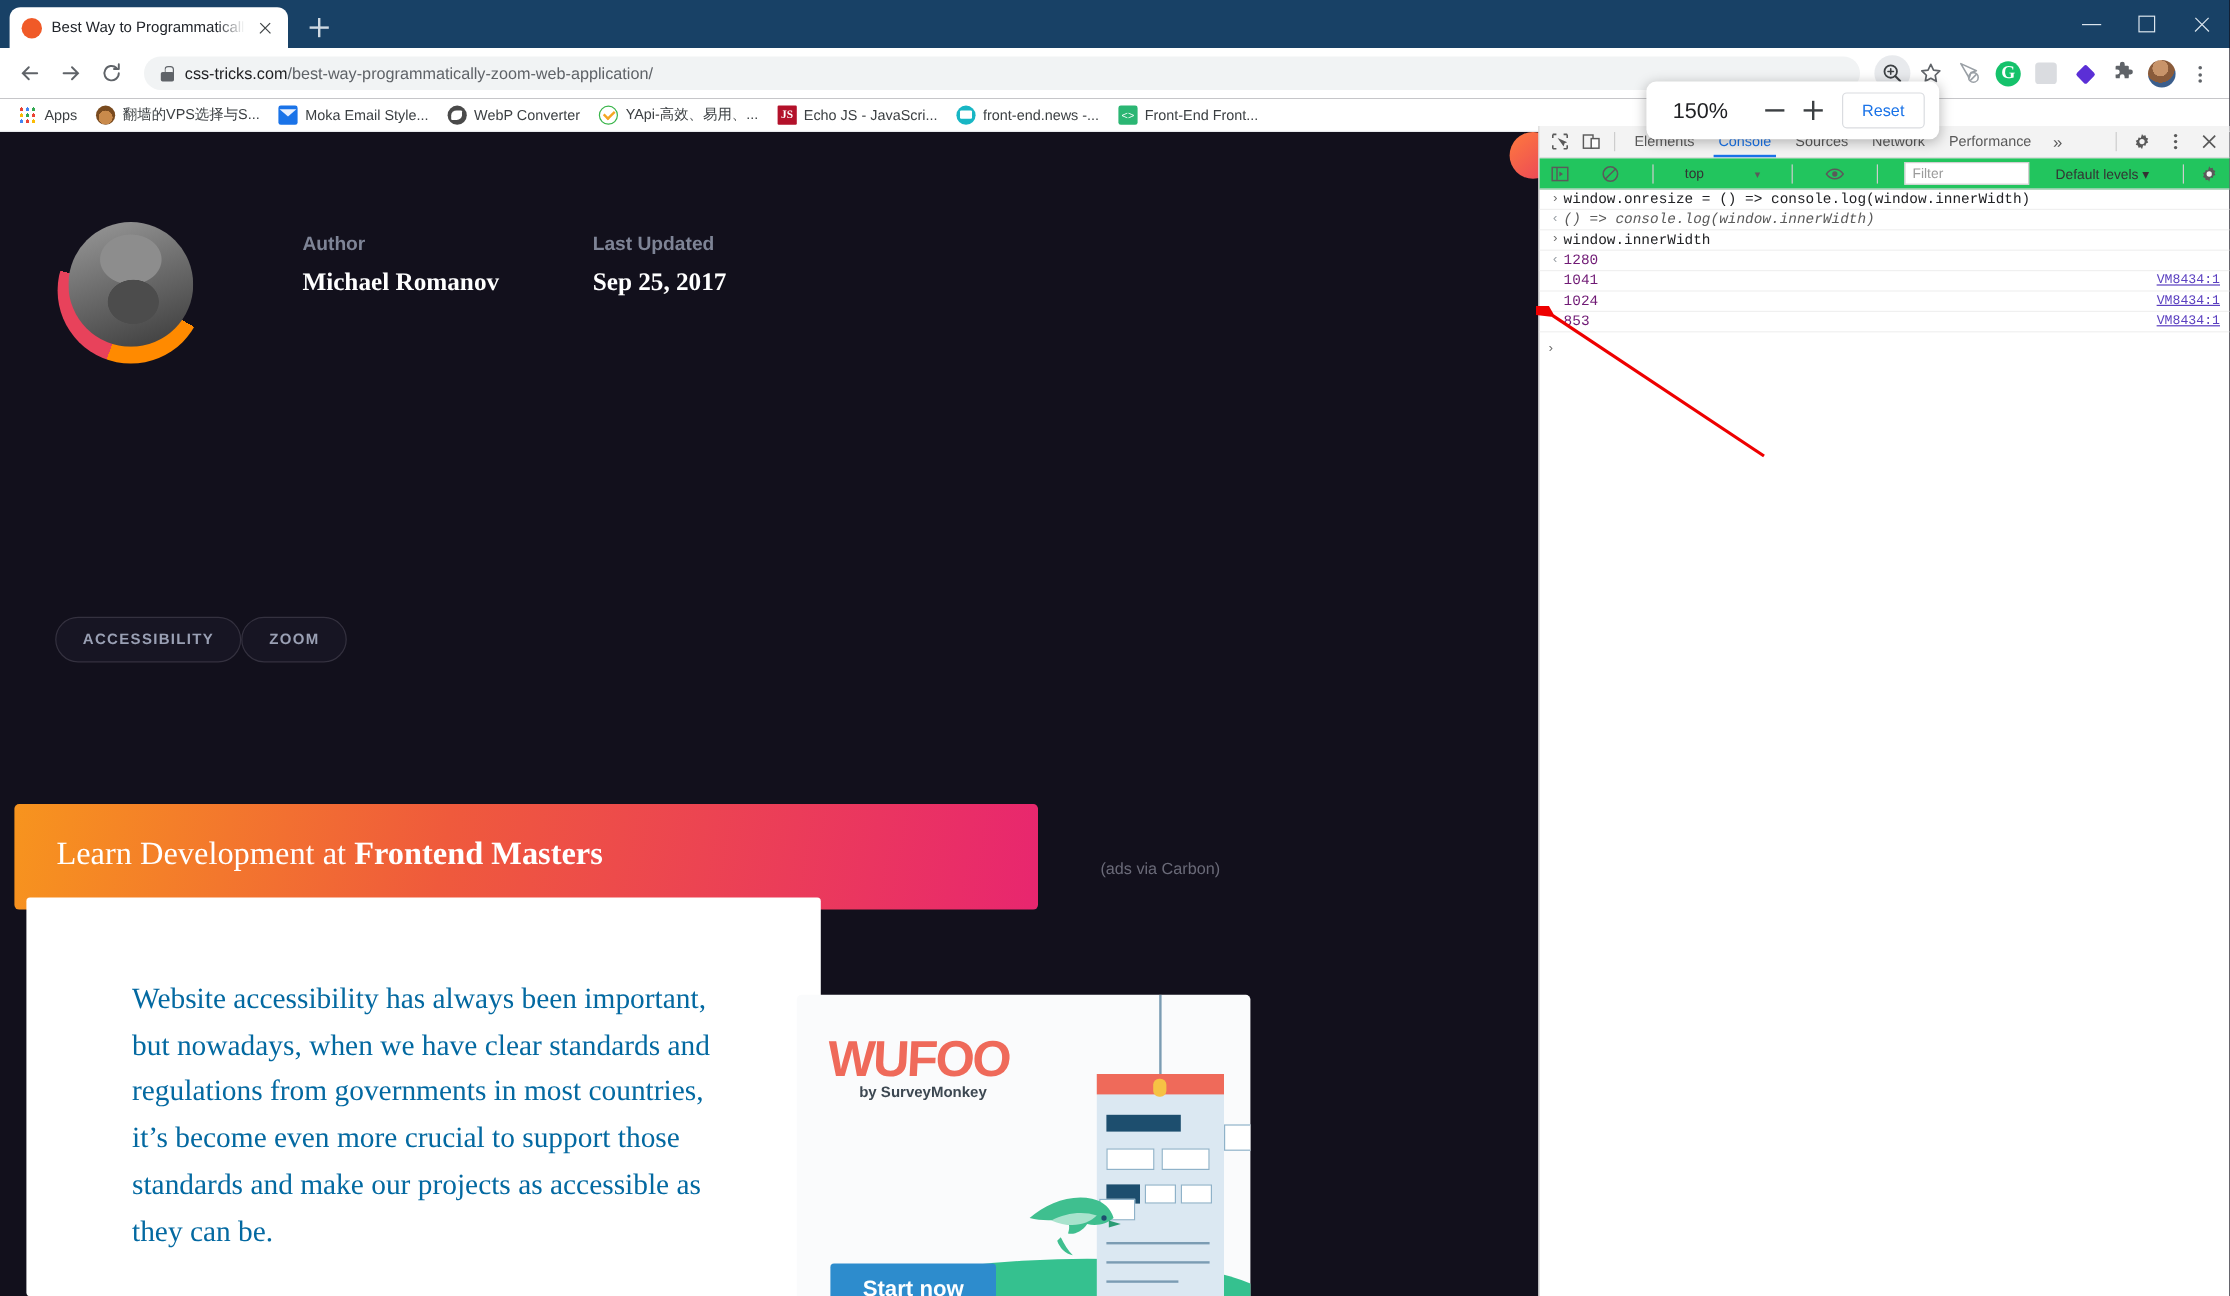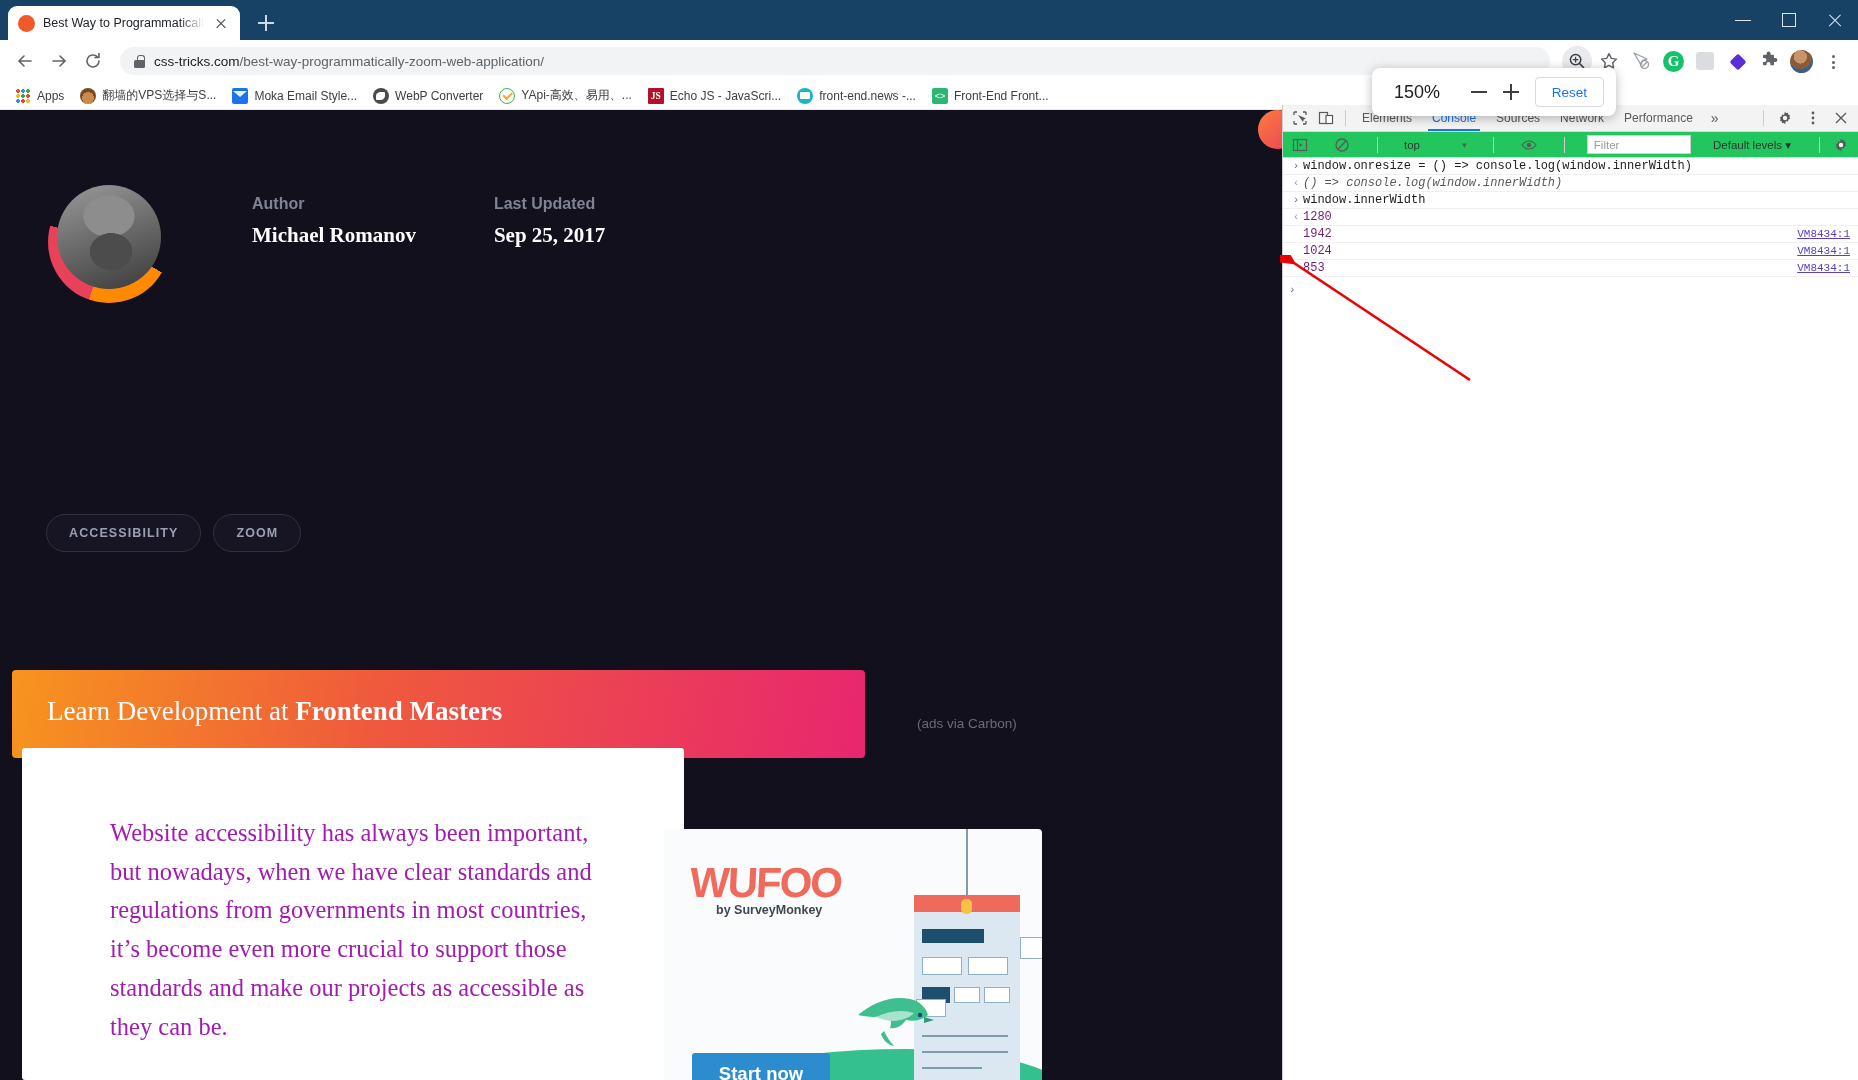--- a/index.html
+++ b/index.html
@@ -233,21 +233,21 @@
       linear-gradient(160deg, #9a9a9a 0%, #6e6e6e 45%, #3a3a3a 100%);
   }
   .meta-cols { display: flex; gap: 78px; margin-left: 70px; padding-top: 14px; }
   .meta-label {
     font-size: 16px; font-weight: bold; color: #7e8496; margin-bottom: 10px;
   }
   .meta-value {
     font-family: "Liberation Serif", serif;
     font-size: 21px; font-weight: bold; color: #ffffff;
   }
-  .tags { position: absolute; left: 46px; top: 403px; display: flex; gap: 12px; }
+  .tags { position: absolute; left: 46px; top: 403px; display: flex; }
   .tag {
     border: 1.6px solid #34313f; border-radius: 20px; padding: 11px 22px;
     font-size: 12.5px; font-weight: bold; letter-spacing: 1.1px;
     color: #9aa0b4; background: #171523;
   }
   .fm-banner {
     position: absolute; left: 12px; top: 559px; width: 853px; height: 88px;
     border-radius: 4px;
     background: linear-gradient(100deg, #f7941e 0%, #ef5a3c 42%, #e8266f 100%);
   }
@@ -261,21 +261,21 @@
     position: absolute; left: 917px; top: 605px;
     font-size: 13.5px; color: #6a6a78;
   }
   .article-card {
     position: absolute; left: 22px; top: 637px; width: 662px; height: 332px;
     background: #ffffff; border-radius: 3px;
   }
   .article-body {
     position: absolute; left: 88px; top: 66px; width: 500px;
     font-family: "Liberation Serif", serif;
-    font-size: 24.5px; line-height: 1.58; color: #a21caf;
+    font-size: 24.5px; line-height: 1.58; color: #0369a1;
   }
 
   
   .ad-card {
     position: absolute; left: 664px; top: 718px; width: 378px; height: 300px;
     background: #fafbfc; border-radius: 4px; overflow: hidden;
   }
   .wufoo-logo {
     position: absolute; left: 26px; top: 30px;
     font-size: 42px; font-weight: bold; color: #ef6a5a;
@@ -718,21 +718,21 @@
     <div class="cline">
       <div class="cgutter input">›</div>
       <div class="ctext">window.innerWidth</div>
     </div>
     <div class="cline">
       <div class="cgutter">‹</div>
       <div class="ctext cnum">1280</div>
     </div>
     <div class="cline">
       <div class="cgutter"></div>
-      <div class="ctext cnum">1942</div>
+      <div class="ctext cnum">1041</div>
       <div class="csrc">VM8434:1</div>
     </div>
     <div class="cline">
       <div class="cgutter"></div>
       <div class="ctext cnum">1024</div>
       <div class="csrc">VM8434:1</div>
     </div>
     <div class="cline">
       <div class="cgutter"></div>
       <div class="ctext cnum">853</div>

